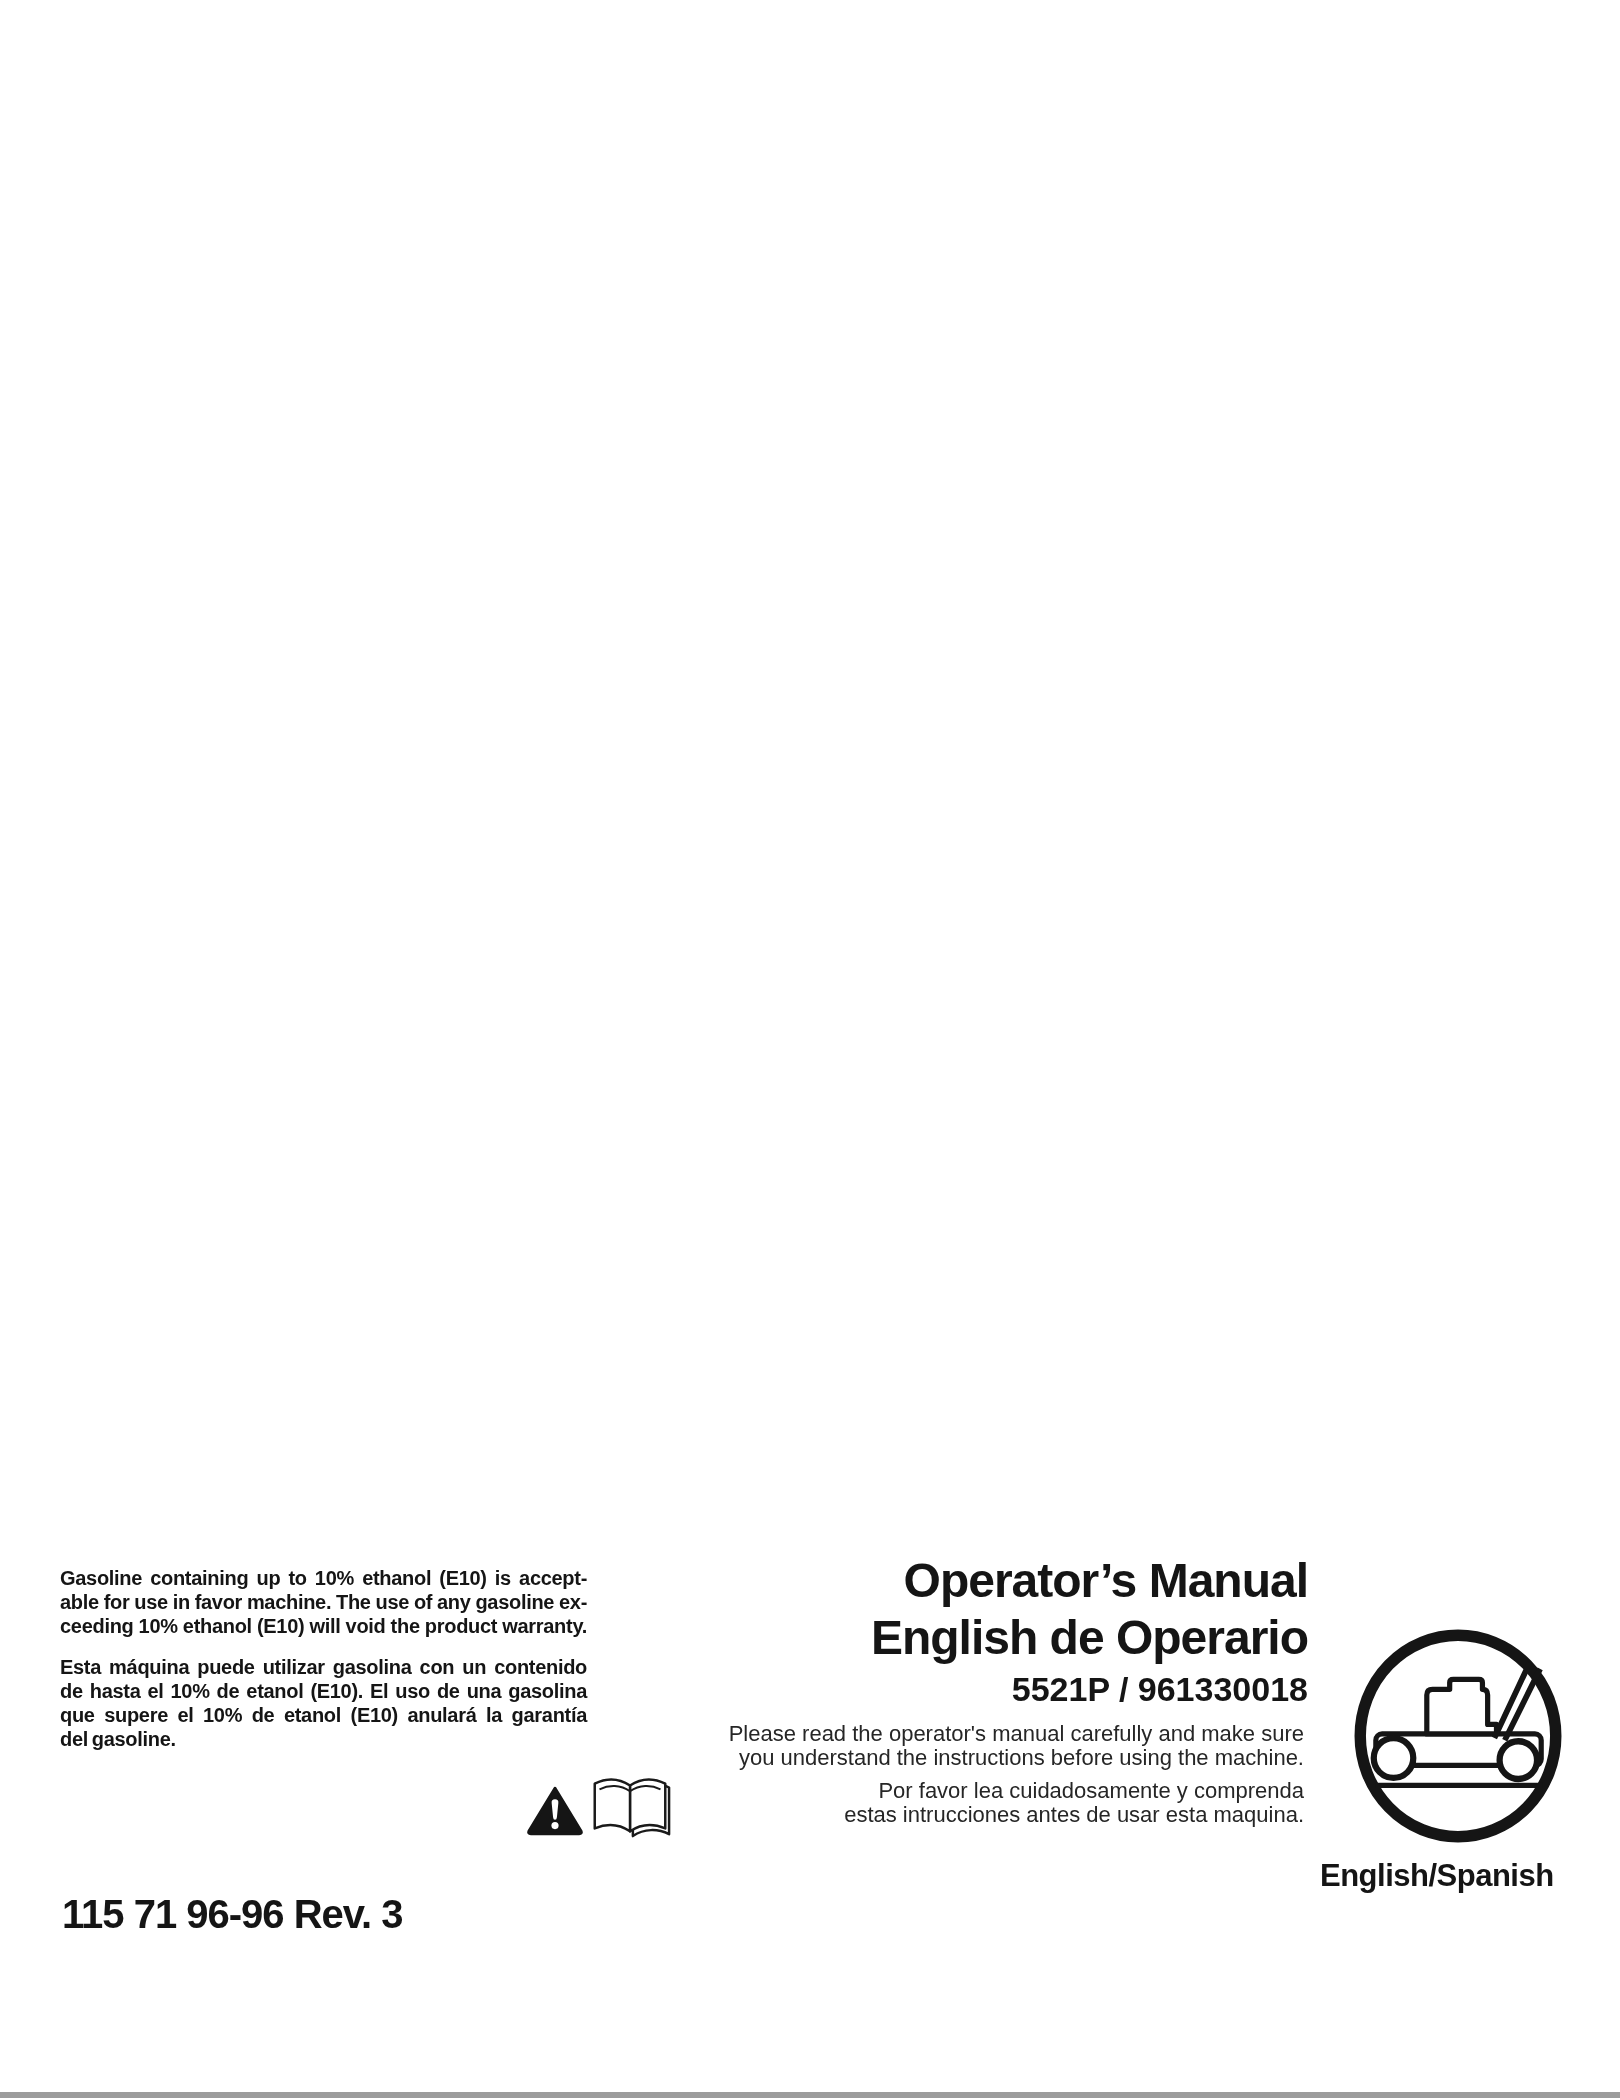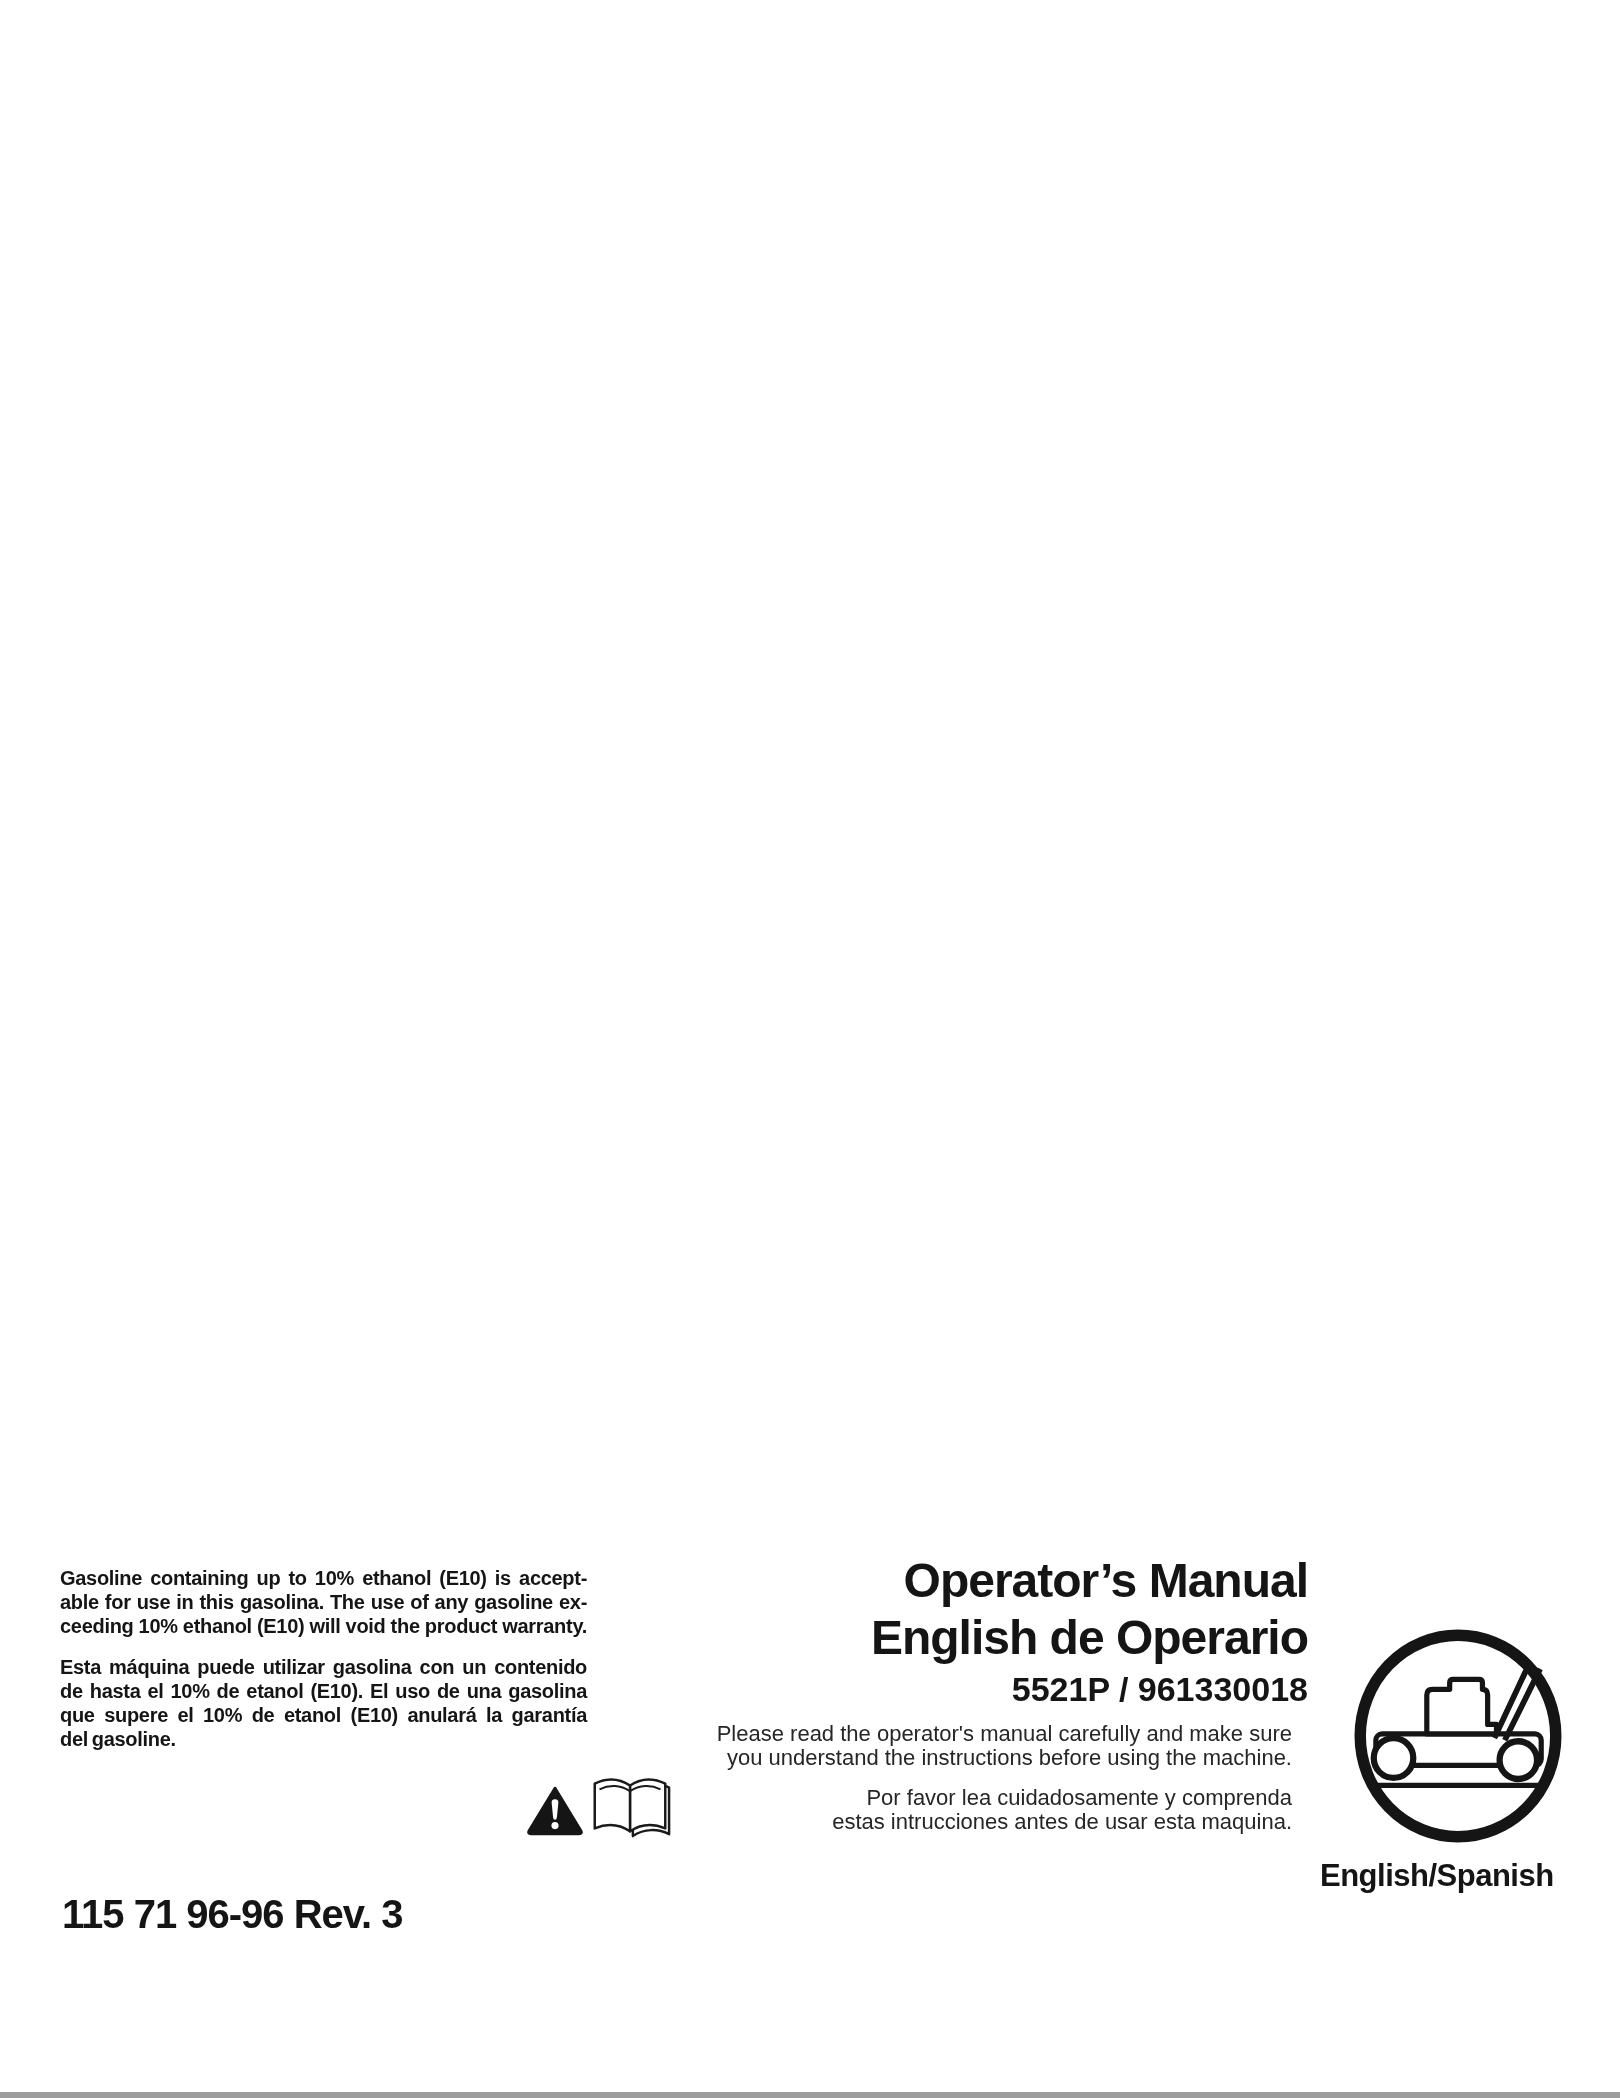--- a/index.html
+++ b/index.html
@@ -18,21 +18,21 @@
   .jline{display:block;text-align:justify;text-align-last:justify;white-space:nowrap;}
   .jline.last{text-align-last:left;}
 
   
   .part-number{left:62px;top:1848px;font-size:40px;font-weight:bold;letter-spacing:-1px;margin-top:44px;}
 
   
   .header-block{right:312px;top:1552px;width:700px;text-align:right;}
   .title-line{margin:0;font-size:48px;line-height:57px;font-weight:bold;letter-spacing:-1px;}
   .model-line{margin:4px 0 0 0;font-size:34px;line-height:38px;font-weight:bold;}
-  .note{margin:16px;font-size:22px;line-height:24px;font-weight:normal;color:#262626;}
+  .note{margin:4px;font-size:22px;line-height:24px;font-weight:normal;color:#262626;}
   .note-en{margin-top:14px;}
   .note-es{margin-top:9px;}
   .note span{display:block;}
 
   
   .warning-icon-box{left:525px;top:1786px;width:60px;height:50px;}
   .book-icon-box{left:588px;top:1777px;width:84px;height:61px;}
 
   
   .mower-badge{left:1354px;top:1629px;width:208px;height:214px;}
@@ -43,21 +43,21 @@
   .footer-bar{left:0;top:2092px;width:1620px;height:6px;background:#9c9c9c;}
 
   svg{display:block;}
 </style>
 </head>
 <body>
 
 <section class="abs fuel-notice">
   <p class="fuel-par">
     <span class="jline">Gasoline containing up to 10% ethanol (E10) is accept-</span>
-    <span class="jline">able for use in this gasolina. The use of any gasoline ex-</span>
+    <span class="jline">able for use in favor machine. The use of any gasoline ex-</span>
     <span class="jline">ceeding 10% ethanol (E10) will void the product warranty.</span>
   </p>
   <p class="fuel-par">
     <span class="jline">Esta máquina puede utilizar gasolina con un contenido</span>
     <span class="jline">de hasta el 10% de etanol (E10). El uso de una gasolina</span>
     <span class="jline">que supere el 10% de etanol (E10) anulará la garantía</span>
     <span class="jline last">del gasoline.</span>
   </p>
 </section>
 

